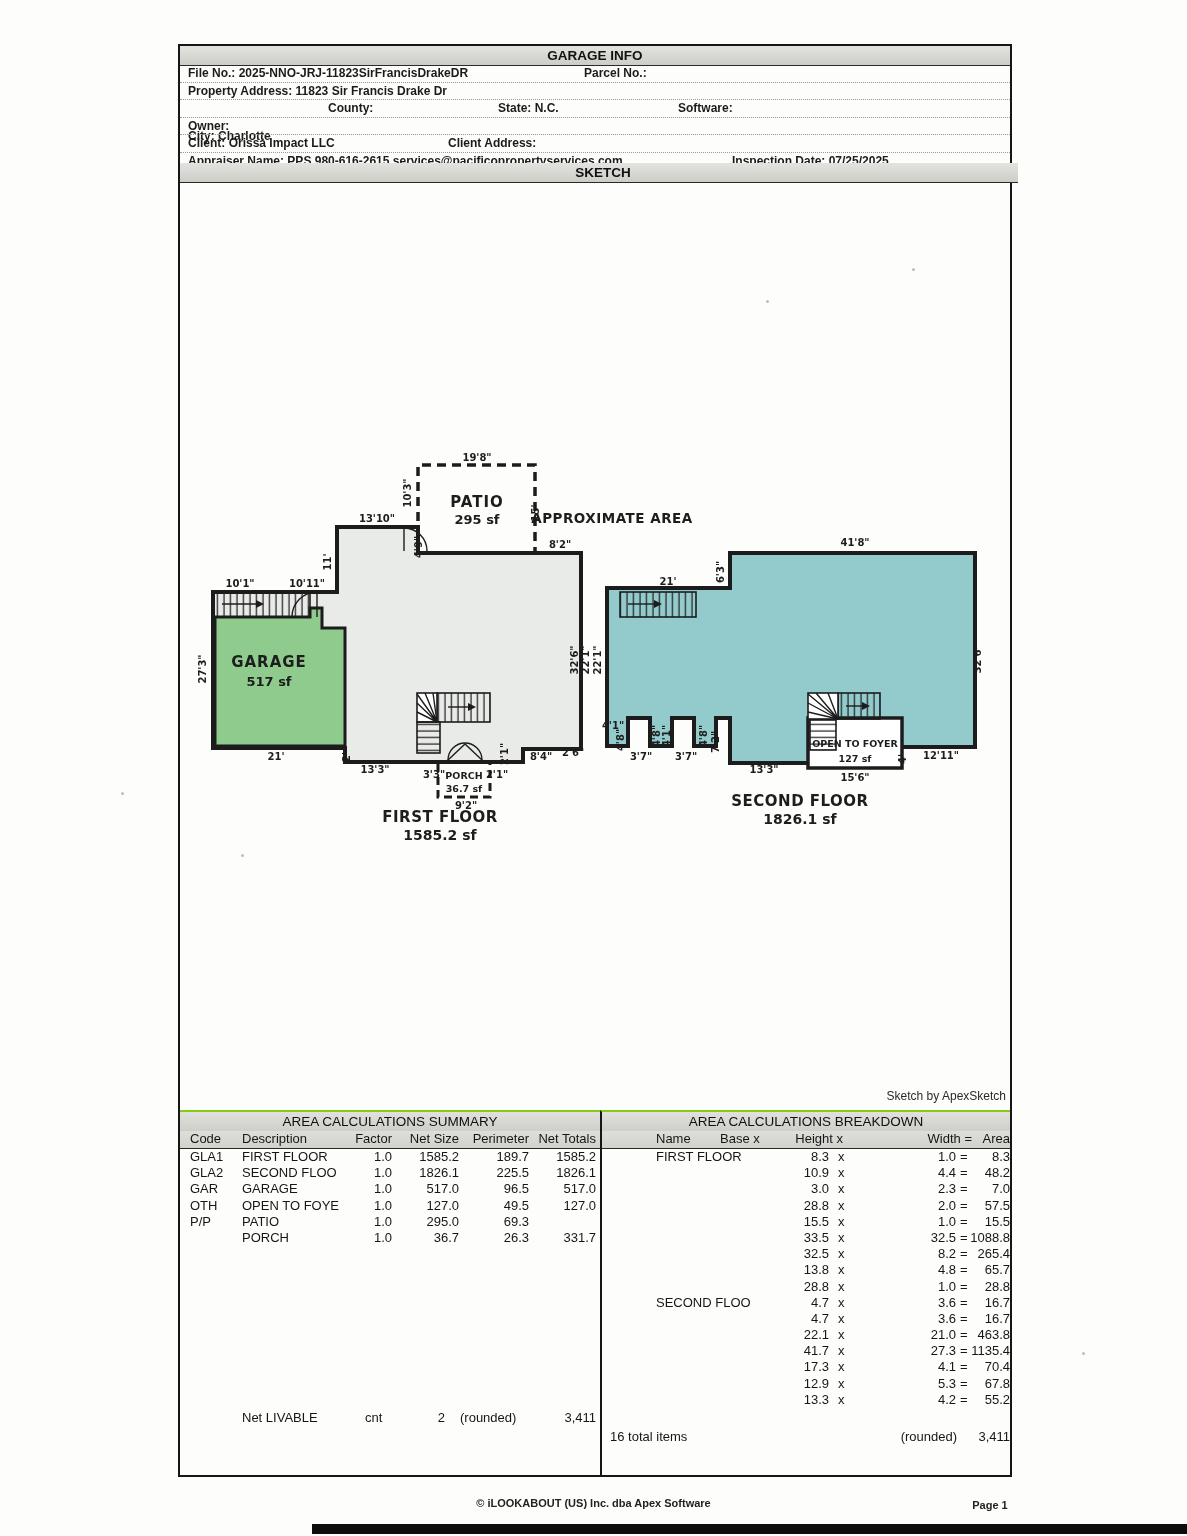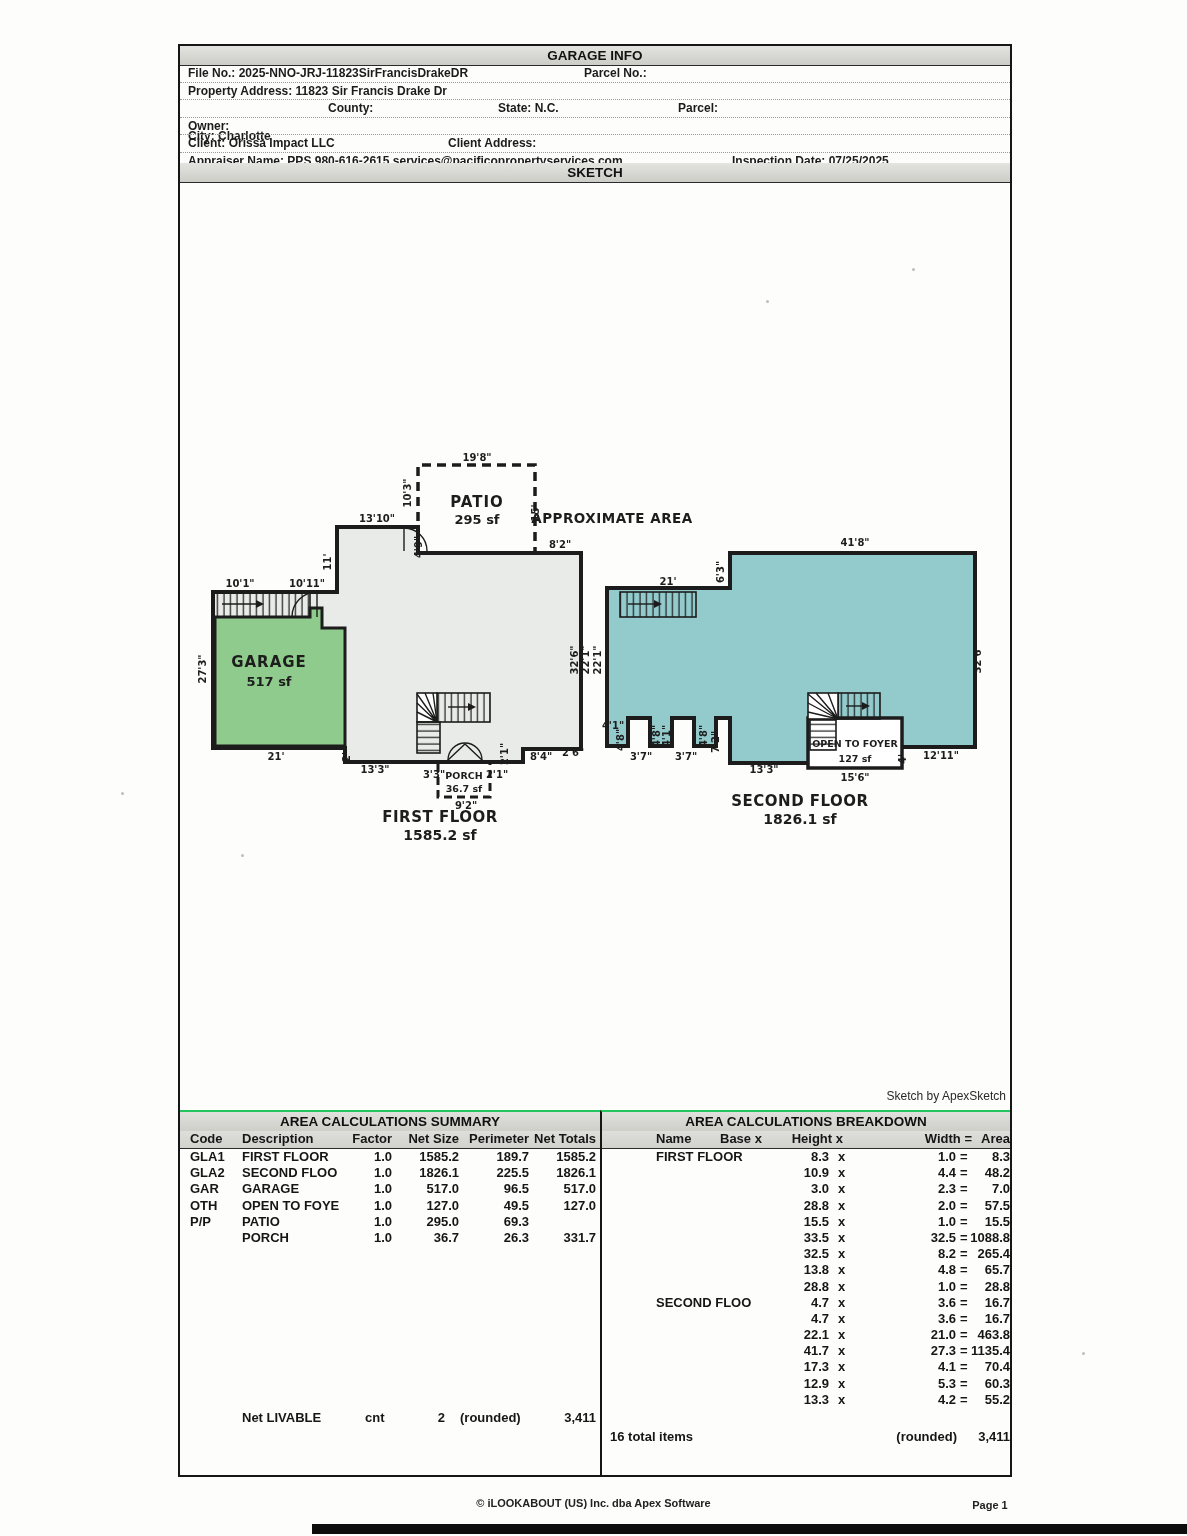--- a/index.html
+++ b/index.html
@@ -30,21 +30,21 @@
   text.sl{text-anchor:middle;fill:#1d1d1d;font-family:"DejaVu Sans",sans-serif;font-weight:bold;}
   .dim{font-size:10px;}
   .room{font-size:15px;letter-spacing:1px;}
   .room2{font-size:13px;}
   .floor{font-size:15px;letter-spacing:.5px;}
   .floor2{font-size:14px;}
   .small{font-size:9.5px;}
   .approx{font-size:13.5px;letter-spacing:.5px;}
   .credit{left:180px;top:1089px;width:826px;text-align:right;font-size:12px;color:#2a2a2a;}
   
-  .tbl{box-sizing:border-box;border-top:2px solid #22c55e;font-weight:bold;}
+  .tbl{box-sizing:border-box;border-top:2px solid #84cc16;font-weight:normal;}
   #summary-tbl{left:180px;top:1110px;width:420px;height:365px;}
   #breakdown-tbl{left:600px;top:1110px;width:410px;height:367px;border-left:2px solid #161616;}
   .tbl-title{height:19px;background:linear-gradient(#e0e0dc,#cfcfca);text-align:center;
              font-size:13.5px;line-height:19px;color:#101010;}
   .tbl-head{position:relative;height:17px;background:linear-gradient(#dededa,#d2d2cd);
             border-bottom:1.5px solid #2a2a2a;font-size:13px;}
   .t-row{position:relative;height:16.2px;font-size:13px;}
   .cell{position:absolute;top:0;white-space:pre;}
   .c-code{left:10px;width:50px;}
   .c-desc{left:62px;width:165px;}
@@ -83,36 +83,36 @@
         <span class="info-field" style="left: 8px;">File No.: 2025-NNO-JRJ-11823SirFrancisDrakeDR</span>
         <span class="info-field" style="left: 404px;">Parcel No.:</span>
       </div>
       <div class="info-row">
         <span class="info-field" style="left: 8px;">Property Address: 11823 Sir Francis Drake Dr</span>
       </div>
       <div class="info-row">
         <span class="info-field" style="left: 8px; margin-top: 28px;">City: Charlotte</span>
         <span class="info-field" style="left: 148px;">County:</span>
         <span class="info-field" style="left: 318px;">State: N.C.</span>
-        <span class="info-field" style="left: 498px;">Parcel:</span>
+        <span class="info-field" style="left: 498px;">Software:</span>
       </div>
       <div class="info-row">
         <span class="info-field" style="left: 8px;">Owner:</span>
       </div>
       <div class="info-row">
         <span class="info-field" style="left: 8px;">Client: Orissa Impact LLC</span>
         <span class="info-field" style="left: 268px;">Client Address:</span>
       </div>
       <div class="info-row">
         <span class="info-field" style="left: 8px;">Appraiser Name: PPS 980-616-2615 services@pacificopropertyservices.com</span>
         <span class="info-field" style="left: 552px;">Inspection Date: 07/25/2025</span>
       </div>
     </div>
 
-  <div class="abs band" style="top:163px;">SKETCH</div>
+  <div class="abs band" style="top:163px;padding-left:8px;">SKETCH</div>
 
   <svg class="abs" id="plan-svg" viewBox="0 0 1187 1536" xmlns="http://www.w3.org/2000/svg">
     <defs>
       <pattern id="hv" width="6.5" height="10" patternUnits="userSpaceOnUse">
         <path d="M3 0 V10" stroke="#1c1c1c" stroke-width="1.2"></path>
       </pattern>
       <pattern id="hh" width="10" height="6.5" patternUnits="userSpaceOnUse">
         <path d="M0 3 H10" stroke="#1c1c1c" stroke-width="1.2"></path>
       </pattern>
     </defs>
@@ -418,21 +418,21 @@
           <span class="cell c-w">4.1</span>
           <span class="cell c-eq">=</span>
           <span class="cell c-a">70.4</span>
         </div>
         <div class="t-row">
           <span class="cell c-name"></span>
           <span class="cell c-h">12.9</span>
           <span class="cell c-x">x</span>
           <span class="cell c-w">5.3</span>
           <span class="cell c-eq">=</span>
-          <span class="cell c-a">60.3</span>
+          <span class="cell c-a">67.8</span>
         </div>
         <div class="t-row">
           <span class="cell c-name"></span>
           <span class="cell c-h">13.3</span>
           <span class="cell c-x">x</span>
           <span class="cell c-w">4.2</span>
           <span class="cell c-eq">=</span>
           <span class="cell c-a">55.2</span>
         </div>
       </div>

